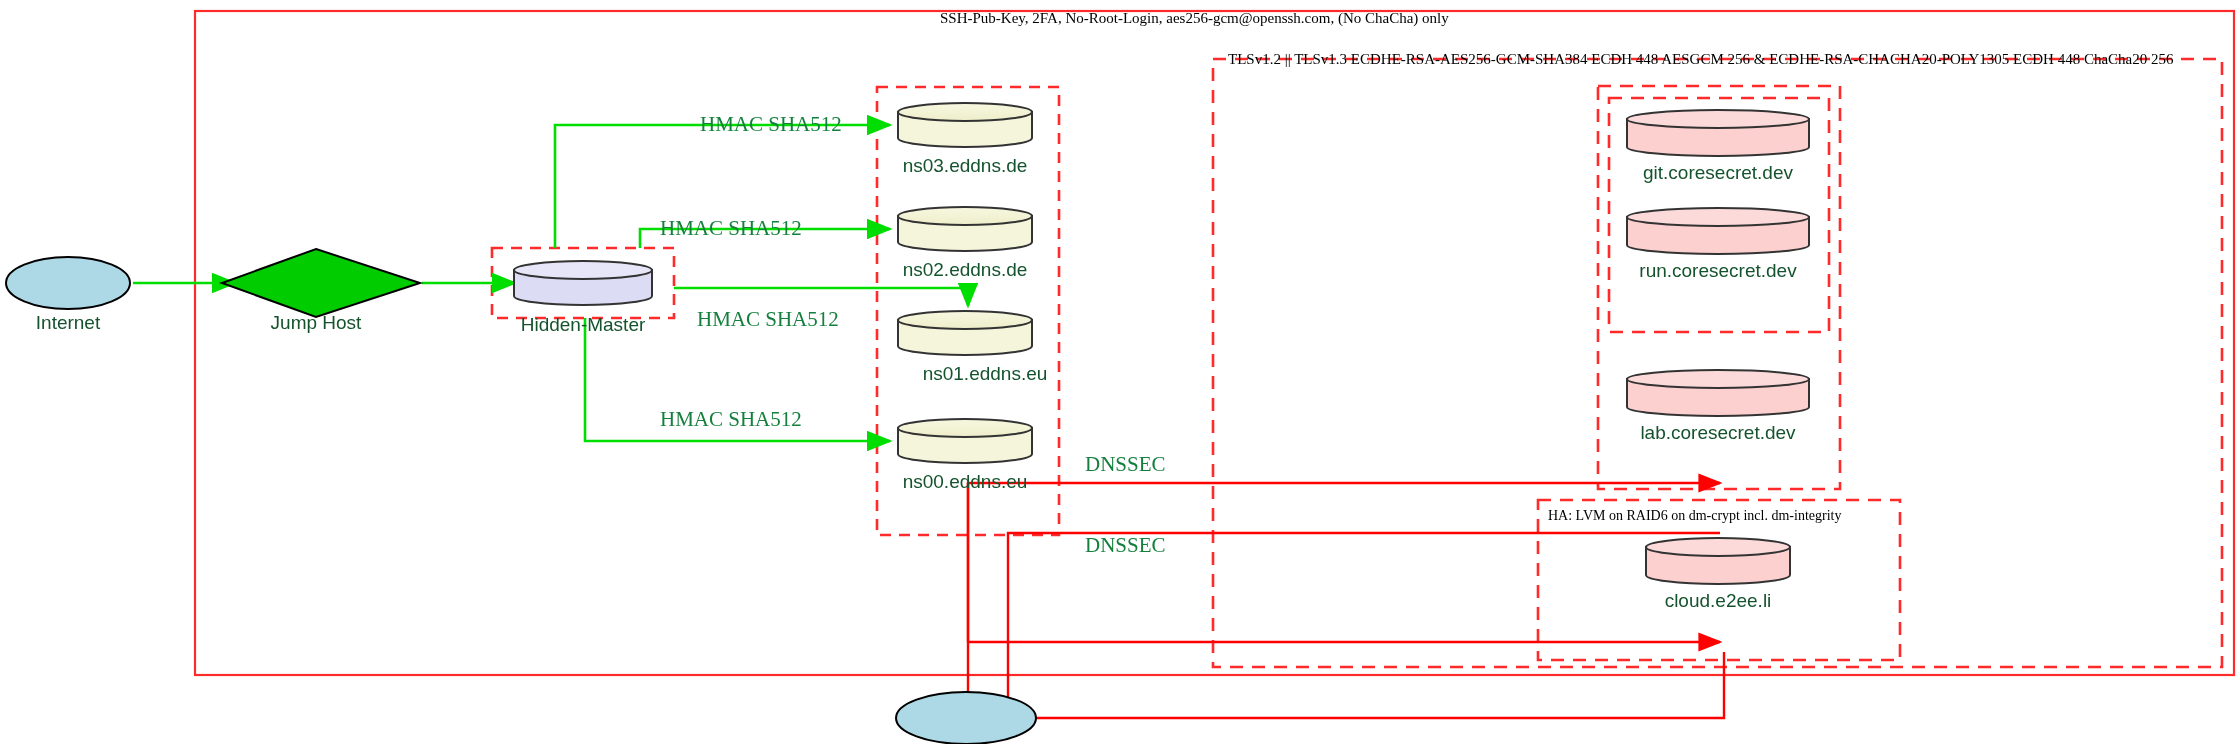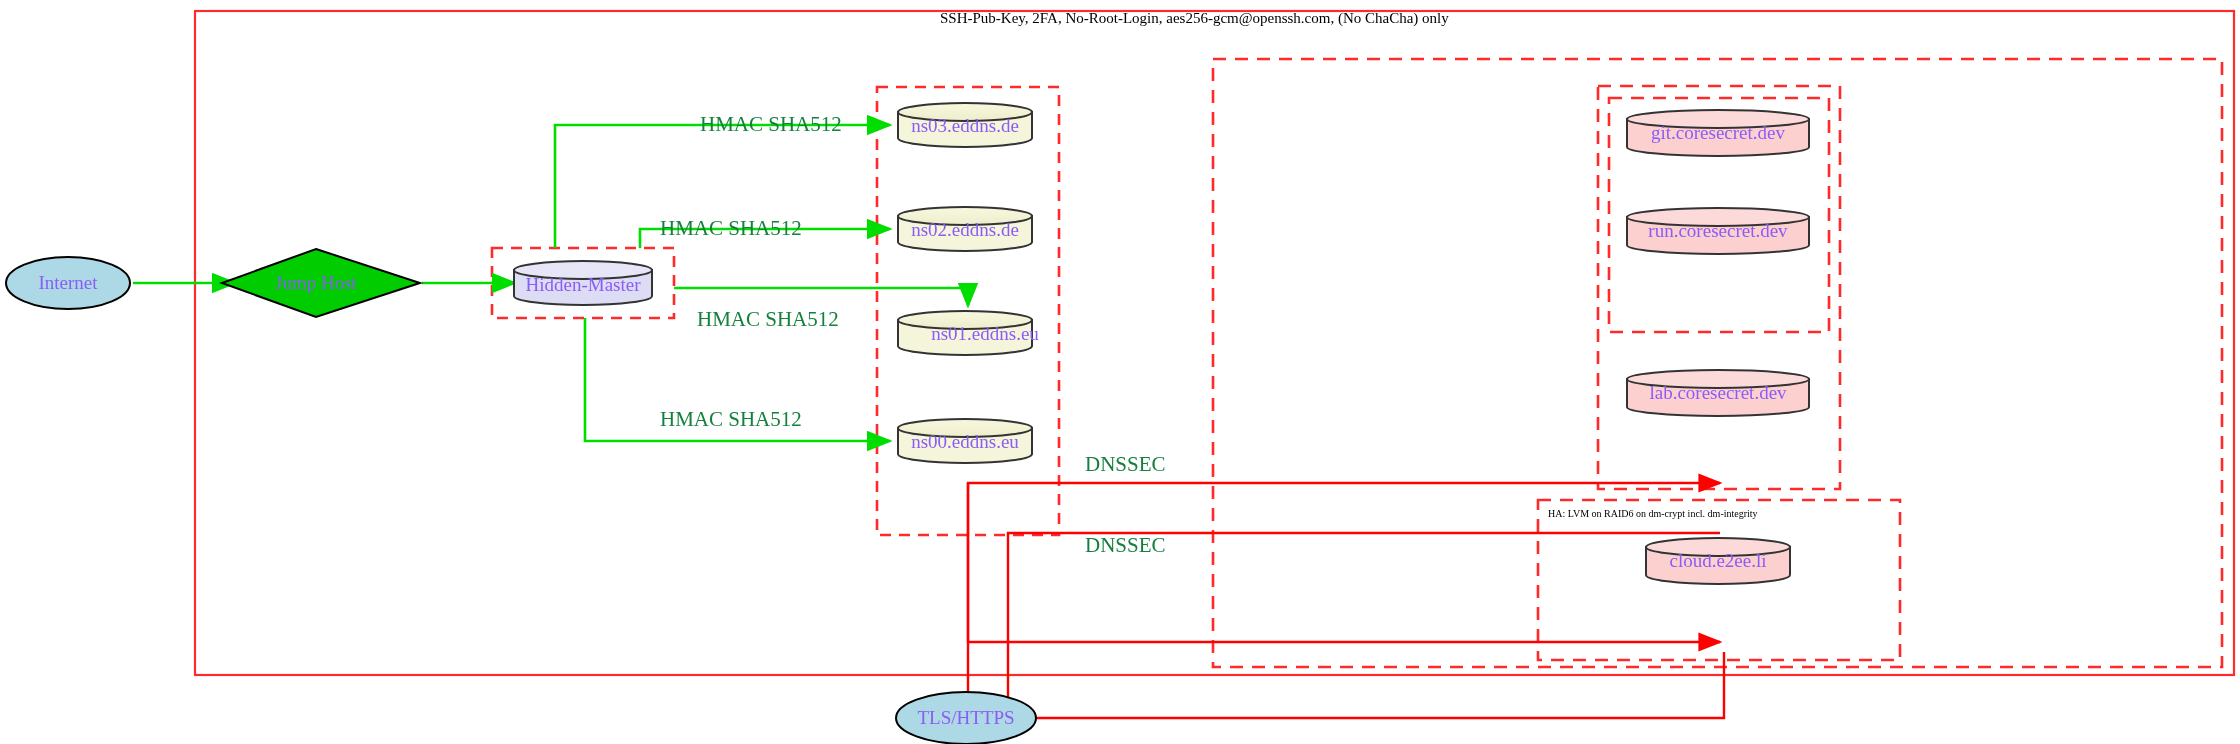--- a/index.html
+++ b/index.html
@@ -4,35 +4,36 @@
 <style>
   html,body{margin:0;padding:0;background:#ffffff;}
   body{width:2240px;height:744px;position:relative;overflow:hidden;
        font-family:"Liberation Sans",sans-serif;}
   #stage{position:absolute;left:0;top:0;width:2240px;height:744px;}
   svg#canvas{position:absolute;left:0;top:0;width:2240px;height:744px;}
 
   .node-label{
     position:absolute;
     display:flex;align-items:center;justify-content:center;
-    font-family:Liberation Serif, serif;
-    font-size:19px;color:#8b5cf6;white-space:nowrap;
+    font-family:Liberation Sans, sans-serif;
+    font-size:19px;color:#14532d;white-space:nowrap;
     pointer-events:none;
+    margin-top:40px;
   }
   .edge-label{
     position:absolute;
     font-family:Liberation Serif, serif;
     font-size:21px;color:#15803d;white-space:nowrap;
   }
   .cluster-label{
     position:absolute;
     font-family:"Liberation Serif",serif;
     font-size:15px;color:#000;white-space:nowrap;
   }
-  .cluster-label.small{font-size:10px;}
+  .cluster-label.small{font-size:14px;}
 </style>
 </head>
 <body>
 
 <div id="stage">
 
   <svg id="canvas" viewBox="0 0 2240 744">
     <defs>
       <marker id="ag" markerWidth="10" markerHeight="8" refX="9" refY="4" orient="auto">
         <path d="M0,0 L10,4 L0,8 z" fill="#00dd00"></path>
@@ -136,20 +137,21 @@
     <g>
       <path d="M1646,547 L1646,575 A72,9 0 0 0 1790,575 L1790,547 Z" fill="#fdd0d0" stroke="#333" stroke-width="2"></path>
       <ellipse cx="1718" cy="547" rx="72" ry="9" fill="#fddada" stroke="#333" stroke-width="2"></ellipse>
     </g>
 
     <ellipse cx="966" cy="718" rx="70" ry="26" fill="#add8e6" stroke="#000" stroke-width="2"></ellipse>
   </svg>
 
   <div class="cluster-label" style="left:940px;top:10px;">SSH-Pub-Key, 2FA, No-Root-Login, aes256-gcm@openssh.com, (No ChaCha) only</div>
 
+  <div class="cluster-label" style="left:1228px;top:51px;">TLSv1.2 || TLSv1.3 ECDHE-RSA-AES256-GCM-SHA384 ECDH 448 AESGCM 256 &amp; ECDHE-RSA-CHACHA20-POLY1305 ECDH 448 ChaCha20 256</div>
 
   <div class="cluster-label small" style="left:1548px;top:508px;">HA: LVM on RAID6 on dm-crypt incl. dm-integrity</div>
 
   <div class="node-label" style="left:6px;top:270px;width:124px;height:26px;text-align:right;">Internet</div>
 
   <div class="node-label" style="left:252px;top:270px;width:128px;height:26px;">Jump Host</div>
 
   <div class="node-label" style="left:514px;top:272px;width:138px;height:26px;">Hidden-Master</div>
 
   <div class="node-label" style="left:898px;top:113px;width:134px;height:26px;">ns03.eddns.de</div>

